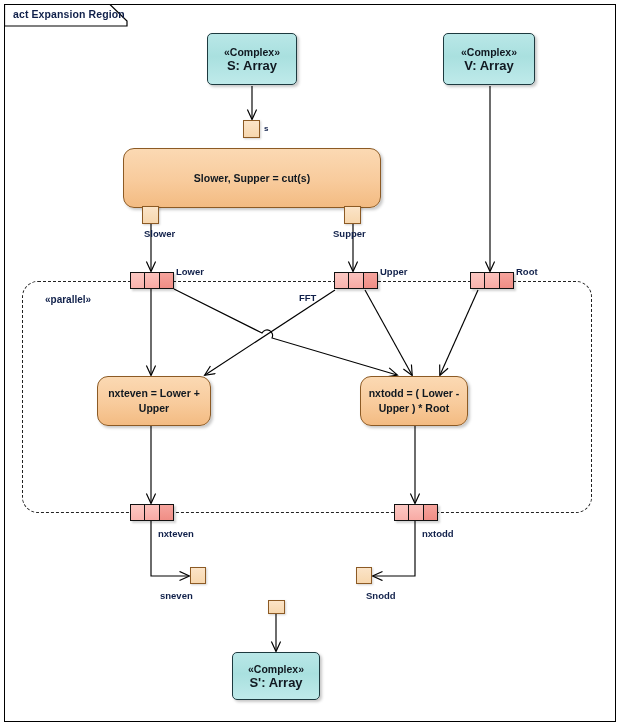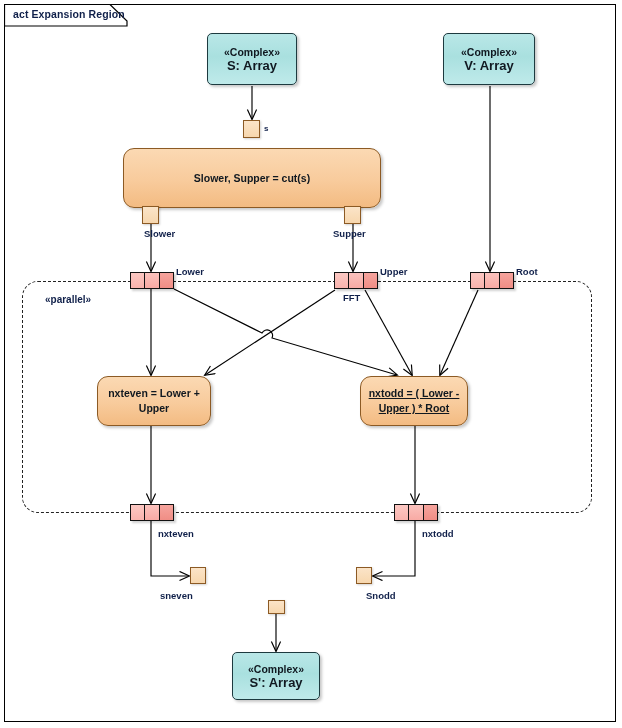--- a/index.html
+++ b/index.html
@@ -121,21 +121,21 @@
 
   <div class="frame-tab">
     <svg width="124" height="23" viewBox="0 0 124 23">
       <path d="M0.5,0.5 H106 L123,17 V22 H0.5 Z" fill="#ffffff" stroke="#000000" stroke-width="1.2"></path>
     </svg>
     <div class="frame-tab-label">act Expansion Region</div>
   </div>
 
   <div class="region" style="left:22px;top:281px;width:570px;height:232px;"></div>
   <div class="region-kw" style="left:45px;top:294px;">«parallel»</div>
-  <div class="lbl" style="left:299px;top:292px;margin-left:44px;">FFT</div>
+  <div class="lbl" style="left:299px;top:292px;">FFT</div>
 
   <svg id="edges">
     <defs>
       <marker id="ar" markerWidth="13" markerHeight="13" refX="10.5" refY="5.2" orient="auto" markerUnits="userSpaceOnUse">
         <path d="M1,0.6 L11,5.2 L1,9.8" fill="none" stroke="#000" stroke-width="1.15"></path>
       </marker>
     </defs>
     <g stroke="#000" stroke-width="1.15" fill="none">
 
       <line x1="252" y1="86" x2="252" y2="119" marker-end="url(#ar)"></line>
@@ -180,21 +180,21 @@
 
   <div class="node objnode" style="left:232px;top:652px;width:88px;height:48px;">
     <div class="stereo">«Complex»</div>
     <div class="nm">S': Array</div>
   </div>
 
   <div class="node action" style="left:123px;top:148px;width:258px;height:60px;">Slower, Supper = cut(s)</div>
 
   <div class="node action" style="left:97px;top:376px;width:114px;height:50px;">nxteven = Lower + Upper</div>
 
-  <div class="node action" style="left:360px;top:376px;width:108px;height:50px;text-decoration:underline;">nxtodd = ( Lower - Upper ) * Root</div>
+  <div class="node action" style="left:360px;top:376px;width:108px;height:50px;">nxtodd = ( Lower - Upper ) * Root</div>
 
 
   <div class="pin" style="left:243px;top:120px;width:17px;height:18px;"></div>
   <div class="lbl" style="left:264px;top:123px;font-size:8px;">s</div>
 
   <div class="pin" style="left:142px;top:206px;width:17px;height:18px;"></div>
   <div class="lbl" style="left:131px;top:228px;margin-left:13px;">Slower</div>
 
   <div class="pin" style="left:344px;top:206px;width:17px;height:18px;"></div>
   <div class="lbl" style="left:333px;top:228px;">Supper</div>

